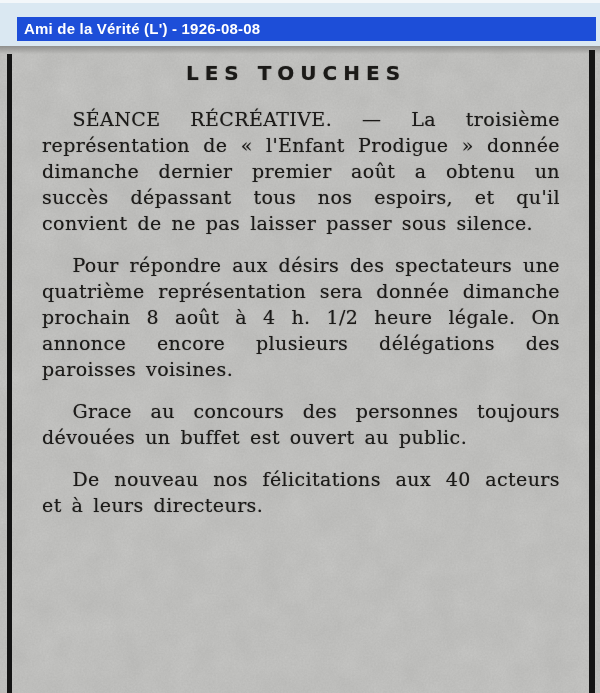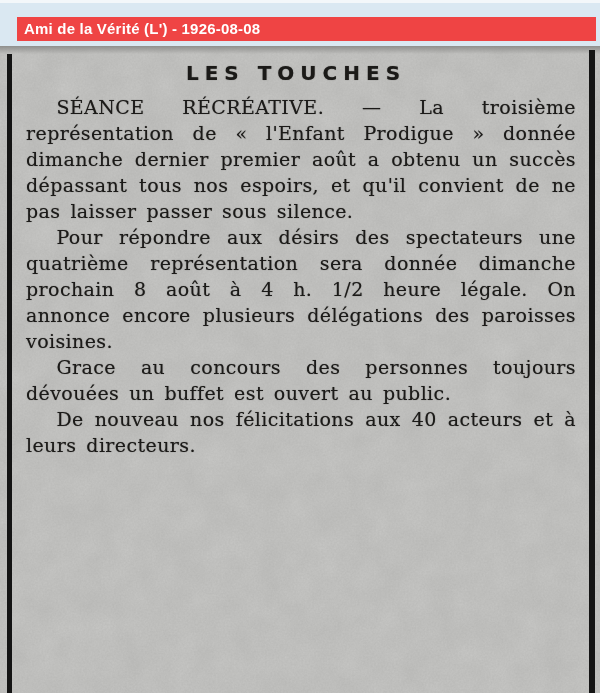--- a/index.html
+++ b/index.html
@@ -21,21 +21,21 @@
     top: 0; left: 0;
     width: 600px; height: 3px;
     background: #f3f7fa;
   }
   .titlebar {
     position: absolute;
     top: 17px;
     left: 17px;
     width: 579px;
     height: 24px;
-    background: #ef4444;
+    background: #1d4ed8;
     color: #ffffff;
     font-size: 15px;
     font-weight: bold;
     line-height: 24px;
     padding-left: 7px;
     box-sizing: border-box;
     white-space: nowrap;
     letter-spacing: 0.2px;
   }
   .scan {
@@ -83,29 +83,29 @@
     position: relative;
     z-index: 5;
     padding: 8px 24px 0 26px;
     color: #1b1a18;
     font-family: "DejaVu Serif", "Liberation Serif", serif;
     font-size: 19px;
     line-height: 26px;
     text-shadow: 0 0 1px rgba(30,28,25,0.55);
   }
   .article h1 {
-    margin: 6px 10px 8px 0;
+    margin: 6px 10px 20px 0;
     text-align: center;
     font-size: 20px;
     font-weight: bold;
     letter-spacing: 6px;
     font-family: "DejaVu Sans", "Liberation Sans", sans-serif;
   }
   .article p {
-    margin: 0;
+    margin: 16px;
     text-align: justify;
     text-indent: 1.6em;
     word-spacing: 3.5px;
     letter-spacing: 0.4px;
     hyphens: auto;
   }
 </style>
 </head>
 <body>
 

